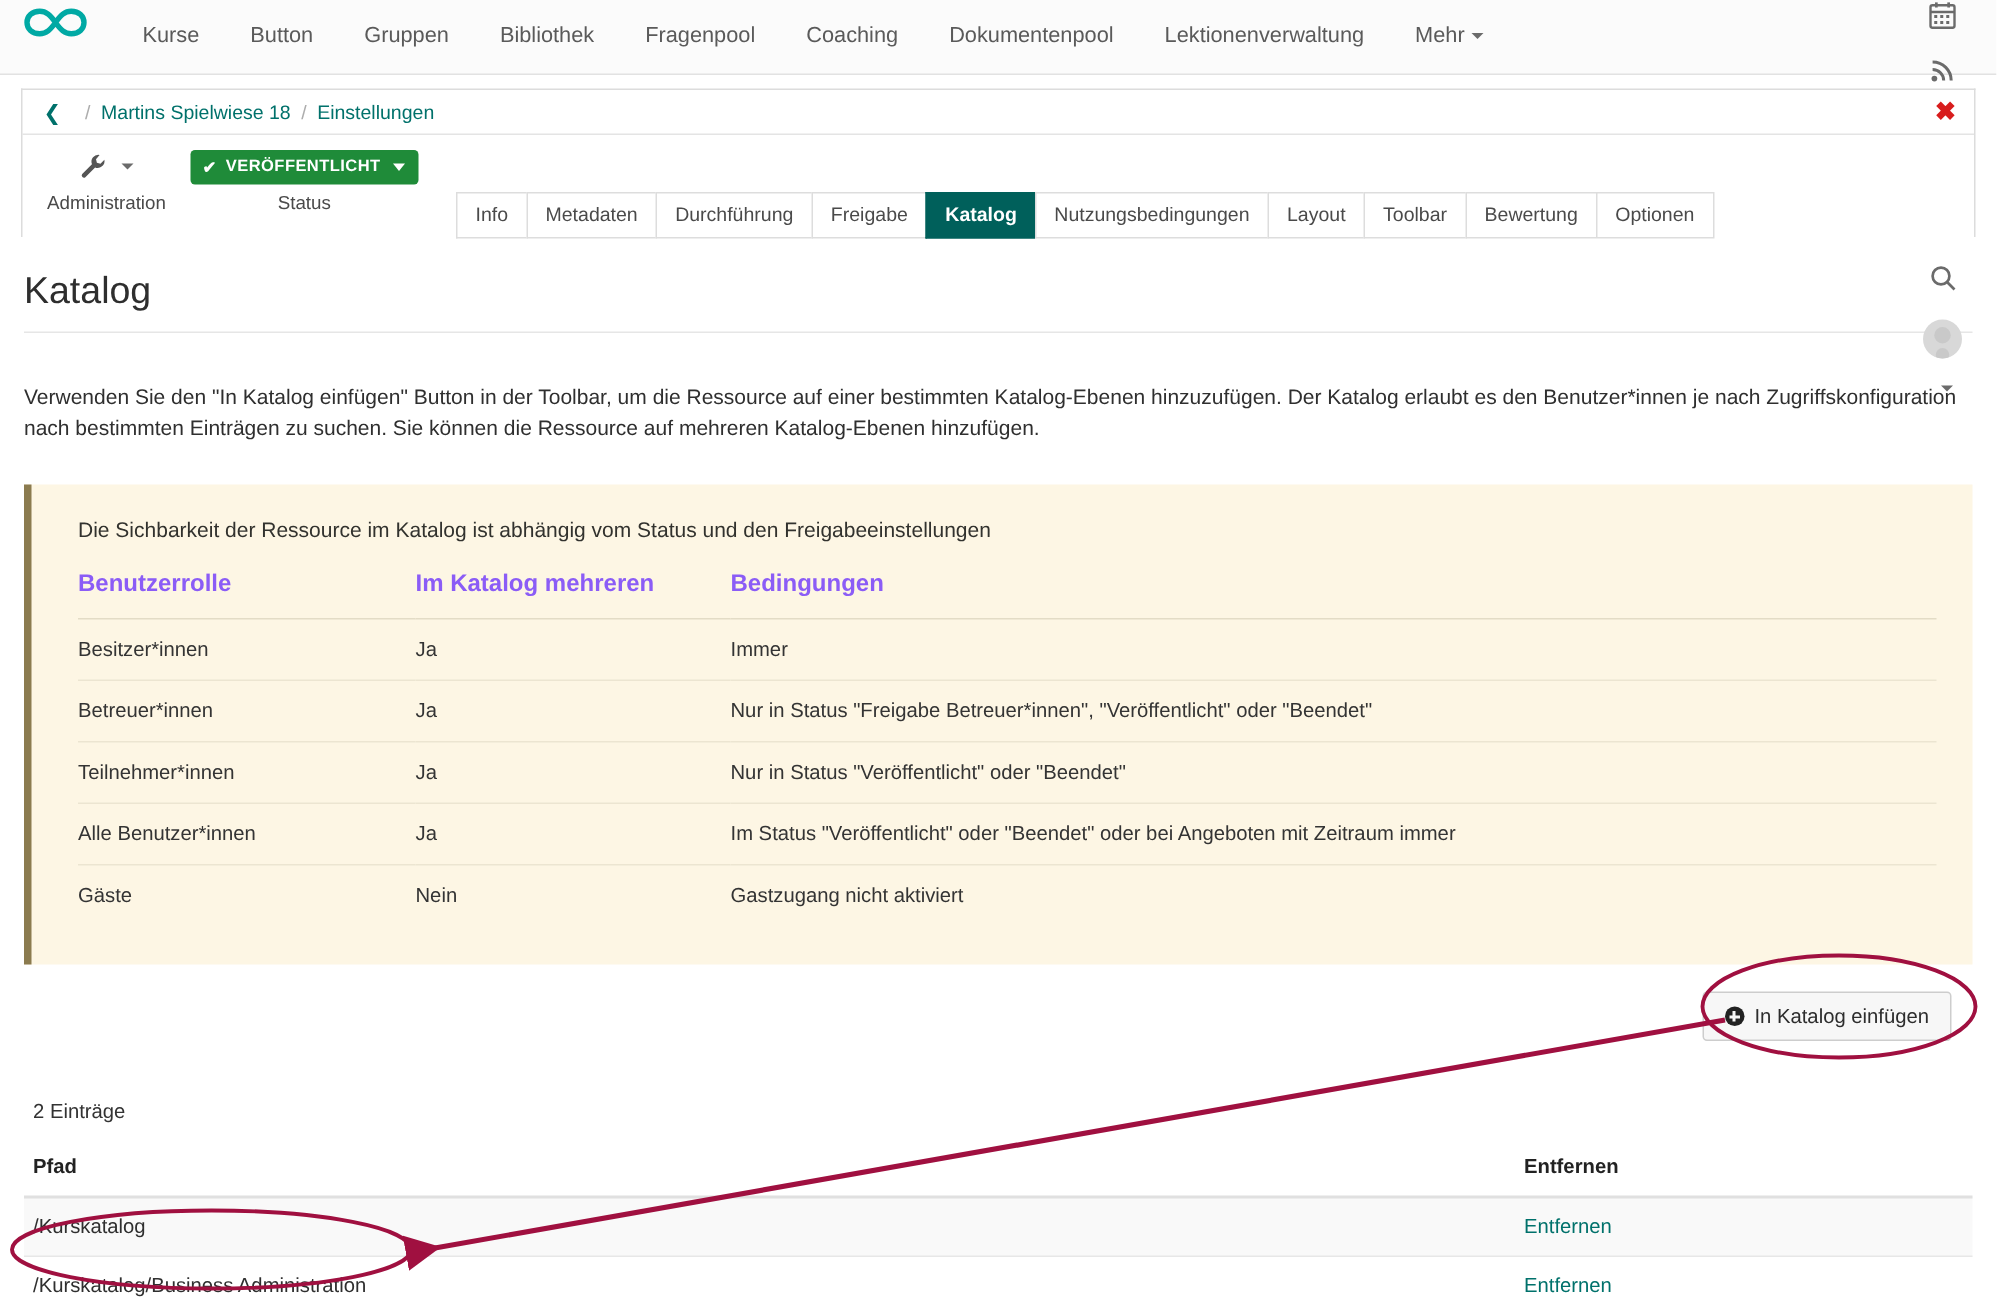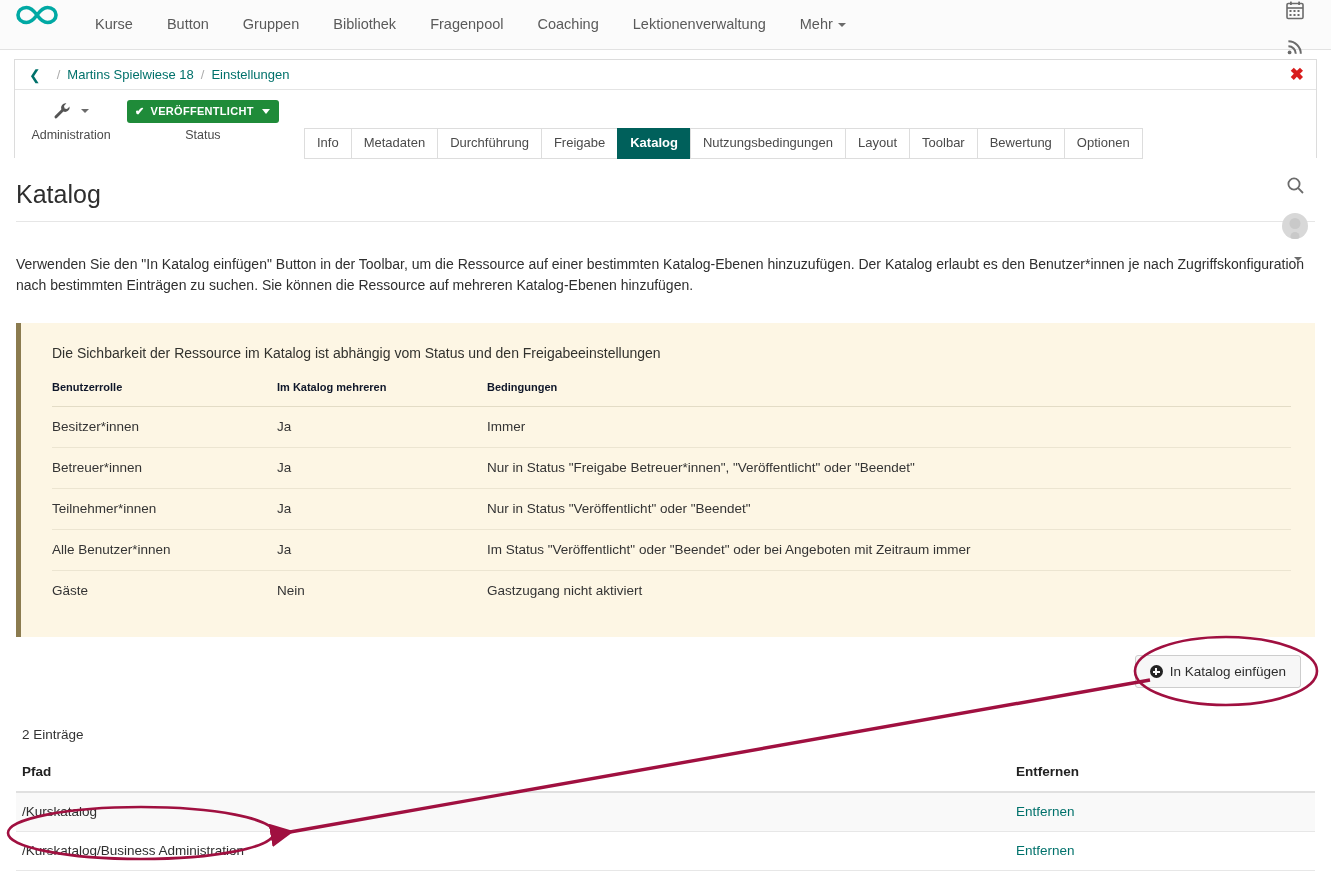--- a/index.html
+++ b/index.html
@@ -182,23 +182,23 @@
     padding: 22px 24px 26px 31px;
   }
   .infobox-head {
     font-size: 14px;
     color: #32322e;
     margin-bottom: 20px;
   }
   table.vis { width: 100%; border-collapse: collapse; }
   table.vis th {
     text-align: left;
-    font-size: 11px;
+    font-size: 16px;
     font-weight: bold;
-    color: #0f172a;
+    color: #8b5cf6;
     padding: 0 0 13px 0;
     border-bottom: 1px solid #e3dcc6;
   }
   table.vis td {
     font-size: 13.5px;
     color: #343434;
     padding: 12px 0 13px 0;
     border-bottom: 1px solid #ece5d1;
   }
   table.vis tr:last-child td { border-bottom: none; }
@@ -272,20 +272,21 @@
       <path d="M11.5 4.5C6.3 4.5 3 7.9 3 12s3.3 7.5 8.5 7.5c4.4 0 7-2.6 10.5-7.5 3.5-4.9 6.1-7.5 10.5-7.5 5.2 0 8.5 3.4 8.5 7.5s-3.3 7.5-8.5 7.5c-4.4 0-7-2.6-10.5-7.5C18.5 7.1 15.9 4.5 11.5 4.5z" fill="none" stroke="#00a9a4" stroke-width="3.6"></path>
     </svg>
   </div>
   <div class="nav-links">
     <a class="nav-link">Kurse</a>
     <a class="nav-link">Button</a>
     <a class="nav-link">Gruppen</a>
     <a class="nav-link">Bibliothek</a>
     <a class="nav-link">Fragenpool</a>
     <a class="nav-link">Coaching</a>
+    <a class="nav-link">Dokumentenpool</a>
     <a class="nav-link">Lektionenverwaltung</a>
     <a class="nav-link"><span>Mehr</span><span class="caret-down"></span></a>
   </div>
   <div class="nav-right">
     <span class="nav-icon">
       <svg width="20" height="20" viewBox="0 0 20 20">
           <rect x="2" y="3.5" width="16" height="15" rx="1.3" fill="none" stroke="#6b6b6b" stroke-width="1.6"></rect>
           <line x1="2" y1="8" x2="18" y2="8" stroke="#6b6b6b" stroke-width="1.6"></line>
           <g fill="#6b6b6b">
             <rect x="4.5" y="10" width="2" height="2"></rect>

